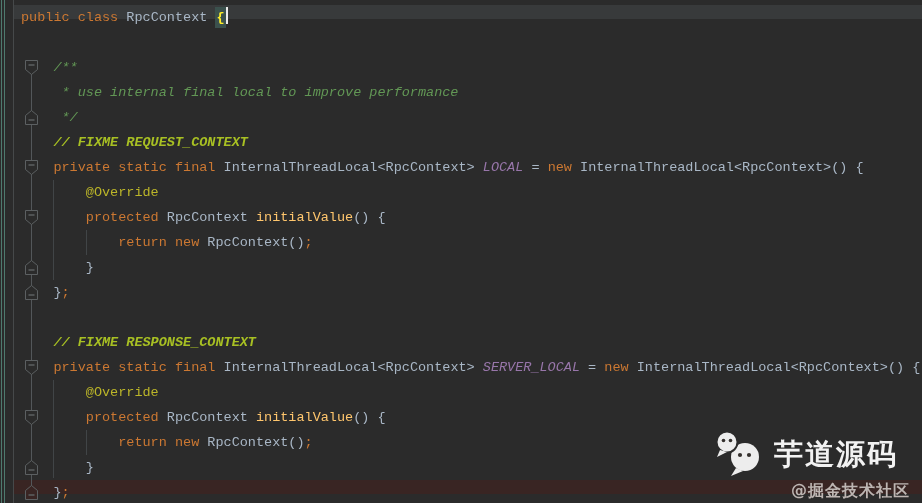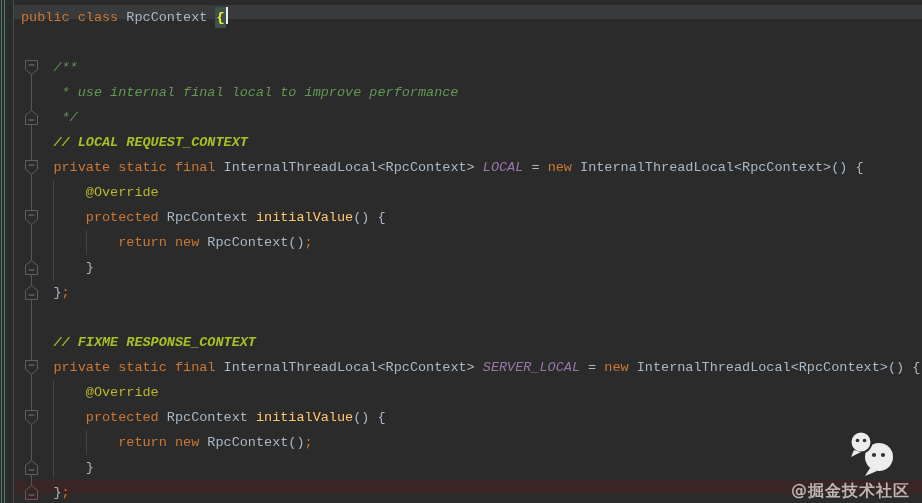--- a/index.html
+++ b/index.html
@@ -32,21 +32,21 @@
 </style>
 </head>
 <body>
 
 <div id="editor">
     <div class="code-line" style="top: 5px; background: rgb(56, 58, 59);"><span class="seg-kw" style="color: rgb(204, 120, 50);">public class </span><span class="seg-def" style="color: rgb(169, 183, 198);">RpcContext </span><span class="seg-brace" style="color: rgb(255, 239, 40); background: rgb(59, 81, 77);">{</span><span class="caret" style="background: rgb(236, 236, 236);"></span></div>
     <div class="code-line" style="top: 30px; background: transparent;"></div>
     <div class="code-line" style="top: 55px; background: transparent;"><span class="seg-doc" style="color: rgb(98, 151, 85);">    /**</span></div>
     <div class="code-line" style="top: 80px; background: transparent;"><span class="seg-doc" style="color: rgb(98, 151, 85);">     * use internal final local to improve performance</span></div>
     <div class="code-line" style="top: 105px; background: transparent;"><span class="seg-doc" style="color: rgb(98, 151, 85);">     */</span></div>
-    <div class="code-line" style="top: 130px; background: transparent;"><span class="seg-todo" style="color: rgb(168, 192, 35);">    // LOCAL REQUEST_CONTEXT</span></div>
+    <div class="code-line" style="top: 130px; background: transparent;"><span class="seg-todo" style="color: rgb(168, 192, 35);">    // FIXME REQUEST_CONTEXT</span></div>
     <div class="code-line" style="top: 155px; background: transparent;"><span class="seg-def" style="color: rgb(169, 183, 198);">    </span><span class="seg-kw" style="color: rgb(204, 120, 50);">private static final </span><span class="seg-def" style="color: rgb(169, 183, 198);">InternalThreadLocal&lt;RpcContext&gt; </span><span class="seg-fld" style="color: rgb(152, 118, 170);">LOCAL</span><span class="seg-def" style="color: rgb(169, 183, 198);"> = </span><span class="seg-kw" style="color: rgb(204, 120, 50);">new</span><span class="seg-def" style="color: rgb(169, 183, 198);"> InternalThreadLocal&lt;RpcContext&gt;() {</span></div>
     <div class="code-line" style="top: 180px; background: transparent;"><span class="seg-def" style="color: rgb(169, 183, 198);">        </span><span class="seg-ann" style="color: rgb(187, 181, 41);">@Override</span></div>
     <div class="code-line" style="top: 205px; background: transparent;"><span class="seg-def" style="color: rgb(169, 183, 198);">        </span><span class="seg-kw" style="color: rgb(204, 120, 50);">protected </span><span class="seg-def" style="color: rgb(169, 183, 198);">RpcContext </span><span class="seg-mth" style="color: rgb(255, 198, 109);">initialValue</span><span class="seg-def" style="color: rgb(169, 183, 198);">() {</span></div>
     <div class="code-line" style="top: 230px; background: transparent;"><span class="seg-def" style="color: rgb(169, 183, 198);">            </span><span class="seg-kw" style="color: rgb(204, 120, 50);">return new </span><span class="seg-def" style="color: rgb(169, 183, 198);">RpcContext()</span><span class="seg-semi" style="color: rgb(204, 120, 50);">;</span></div>
     <div class="code-line" style="top: 255px; background: transparent;"><span class="seg-def" style="color: rgb(169, 183, 198);">        }</span></div>
     <div class="code-line" style="top: 280px; background: transparent;"><span class="seg-def" style="color: rgb(169, 183, 198);">    }</span><span class="seg-semi" style="color: rgb(204, 120, 50);">;</span></div>
     <div class="code-line" style="top: 305px; background: transparent;"></div>
     <div class="code-line" style="top: 330px; background: transparent;"><span class="seg-todo" style="color: rgb(168, 192, 35);">    // FIXME RESPONSE_CONTEXT</span></div>
     <div class="code-line" style="top: 355px; background: transparent;"><span class="seg-def" style="color: rgb(169, 183, 198);">    </span><span class="seg-kw" style="color: rgb(204, 120, 50);">private static final </span><span class="seg-def" style="color: rgb(169, 183, 198);">InternalThreadLocal&lt;RpcContext&gt; </span><span class="seg-fld" style="color: rgb(152, 118, 170);">SERVER_LOCAL</span><span class="seg-def" style="color: rgb(169, 183, 198);"> = </span><span class="seg-kw" style="color: rgb(204, 120, 50);">new</span><span class="seg-def" style="color: rgb(169, 183, 198);"> InternalThreadLocal&lt;RpcContext&gt;() {</span></div>
     <div class="code-line" style="top: 380px; background: transparent;"><span class="seg-def" style="color: rgb(169, 183, 198);">        </span><span class="seg-ann" style="color: rgb(187, 181, 41);">@Override</span></div>
@@ -110,14 +110,15 @@
       <circle cx="31" cy="27" r="14" fill="#EDEDED"></circle>
       <polygon points="22,38 17,46 29,41" fill="#EDEDED"></polygon>
       <circle cx="26" cy="25" r="2.1" fill="#34302D"></circle>
       <circle cx="35" cy="25" r="2.1" fill="#34302D"></circle>
       <circle cx="13" cy="12" r="10.5" fill="#EDEDED" stroke="#2B2B2B" stroke-width="2"></circle>
       <polygon points="6,20 3,27 13,22" fill="#EDEDED"></polygon>
       <circle cx="9.5" cy="10.5" r="1.8" fill="#34302D"></circle>
       <circle cx="16.5" cy="10.5" r="1.8" fill="#34302D"></circle>
     </g>
   </svg>
+  <span id="wm-brand" style="color: rgb(242, 242, 242);">芋道源码</span>
 </div>
 <div id="wm-credit" style="color: rgb(189, 181, 178);">@掘金技术社区</div>
 
 </body></html>

